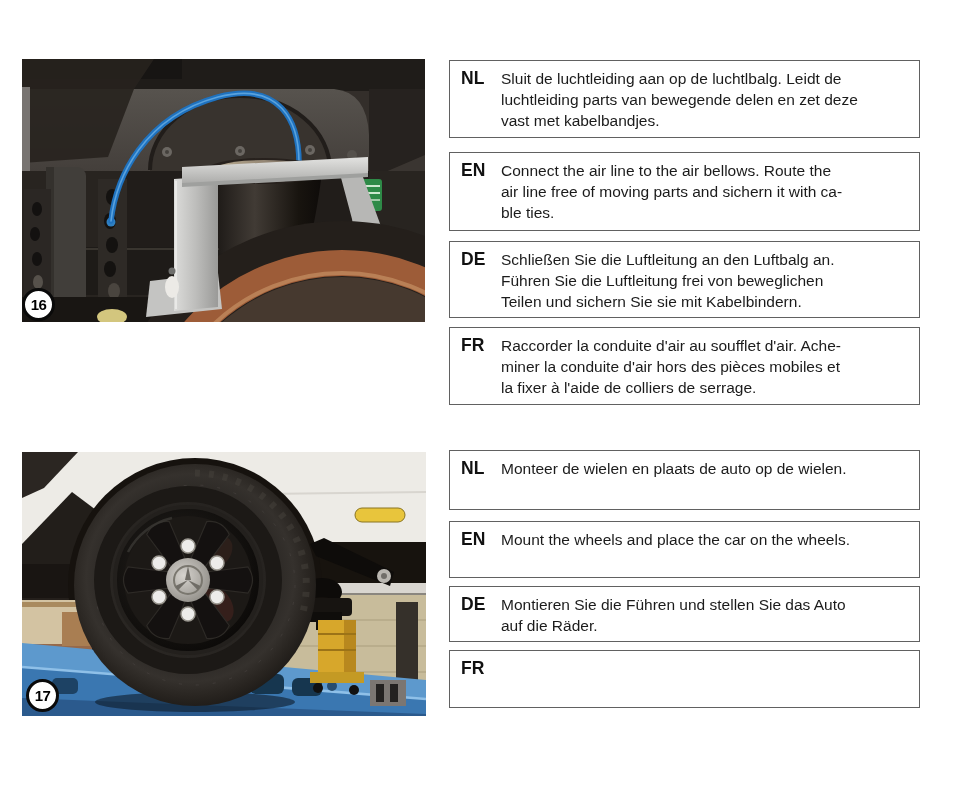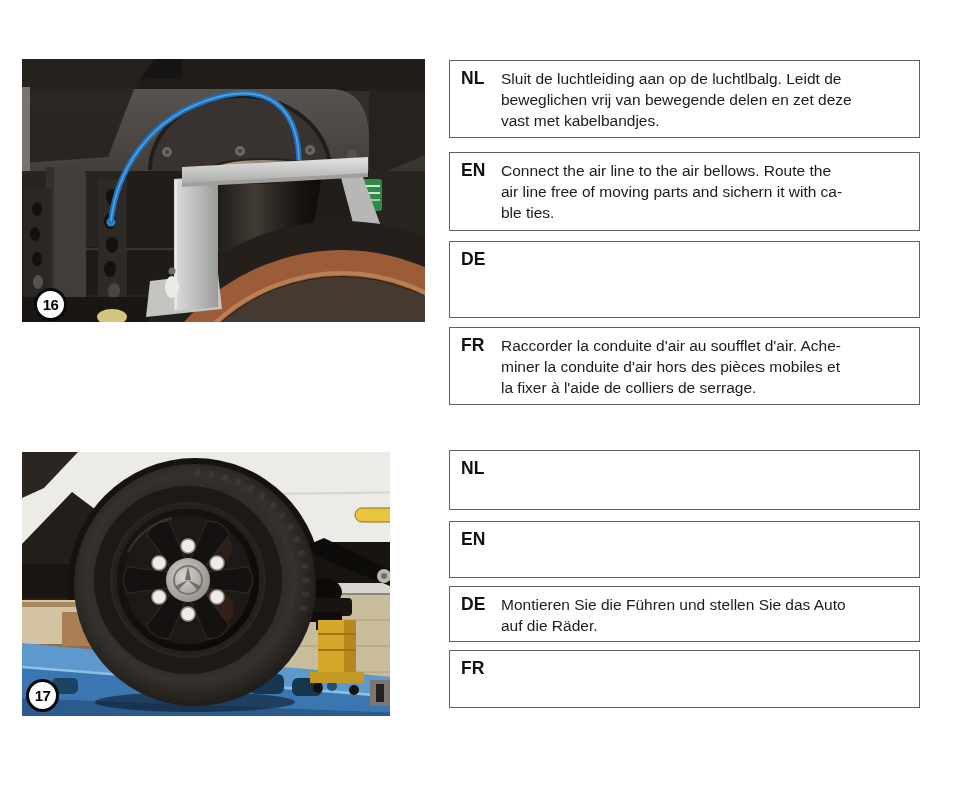--- a/index.html
+++ b/index.html
@@ -153,24 +153,24 @@
         <line x1="154" y1="122" x2="154" y2="250" stroke="#e9e9e7" stroke-width="2"></line>
         <ellipse cx="150" cy="228" rx="7" ry="11" fill="#eceae6"></ellipse>
         <circle cx="150" cy="212" r="3.5" fill="#6f6f6d"></circle>
       </g>
 
       <g>
         <polygon points="160,122 346,112 346,118 160,128" fill="#9fa09e"></polygon>
         <polygon points="160,108 346,98 346,114 160,124" fill="url(#silverH)"></polygon>
       </g>
     </svg>
-    <div class="badge" style="left:12px;top:229px;">16</div>
-  </div>
-
-  <div class="photo" style="left:22px;top:452px;width:368px;height:264px;">
+    <div class="badge" style="left:0;top:229px;">16</div>
+  </div>
+
+  <div class="photo" style="left:22px;top:452px;width:404px;height:264px;">
     <svg width="404" height="264" viewBox="0 0 404 264">
       <defs>
         <radialGradient id="tireGrad" cx="0.48" cy="0.47" r="0.55">
           <stop offset="0.55" stop-color="#262320"></stop>
             <stop offset="0.78" stop-color="#35312d"></stop>
           <stop offset="0.9" stop-color="#282420"></stop>
             <stop offset="1" stop-color="#1d1a17"></stop>
         </radialGradient>
         <radialGradient id="hubGrad" cx="0.4" cy="0.4" r="0.7">
           <stop offset="0" stop-color="#d6d3ce"></stop>
@@ -307,44 +307,49 @@
           </g>
         </g>
       </g>
     </svg>
     <div class="badge" style="left:4px;top:227px;">17</div>
   </div>
 
   <div class="tbox" style="top:60px;height:78px;">
     <span class="lang">NL</span>
     <div class="ttext">Sluit de luchtleiding aan op de luchtlbalg. Leidt de
-beweglichen vrij van bewegende delen en zet deze
+luchtleiding parts van bewegende delen en zet deze
 vast met kabelbandjes.</div>
   </div>
   <div class="tbox" style="top:152px;height:79px;">
     <span class="lang">EN</span>
     <div class="ttext">Connect the air line to the air bellows. Route the
 air line free of moving parts and sichern it with ca-
 ble ties.</div>
   </div>
   <div class="tbox" style="top:241px;height:77px;">
     <span class="lang">DE</span>
+    <div class="ttext">Schließen Sie die Luftleitung an den Luftbalg an.
+Führen Sie die Luftleitung frei von beweglichen
+Teilen und sichern Sie sie mit Kabelbindern.</div>
   </div>
   <div class="tbox" style="top:327px;height:78px;">
     <span class="lang">FR</span>
     <div class="ttext">Raccorder la conduite d'air au soufflet d'air. Ache-
 miner la conduite d'air hors des pièces mobiles et
 la fixer à l'aide de colliers de serrage.</div>
   </div>
 
   <div class="tbox" style="top:450px;height:60px;">
     <span class="lang">NL</span>
+    <div class="ttext">Monteer de wielen en plaats de auto op de wielen.</div>
   </div>
   <div class="tbox" style="top:521px;height:57px;">
     <span class="lang">EN</span>
+    <div class="ttext">Mount the wheels and place the car on the wheels.</div>
   </div>
   <div class="tbox" style="top:586px;height:56px;">
     <span class="lang">DE</span>
     <div class="ttext">Montieren Sie die Führen und stellen Sie das Auto
 auf die Räder.</div>
   </div>
   <div class="tbox" style="top:650px;height:58px;">
     <span class="lang">FR</span>
   </div>
 

